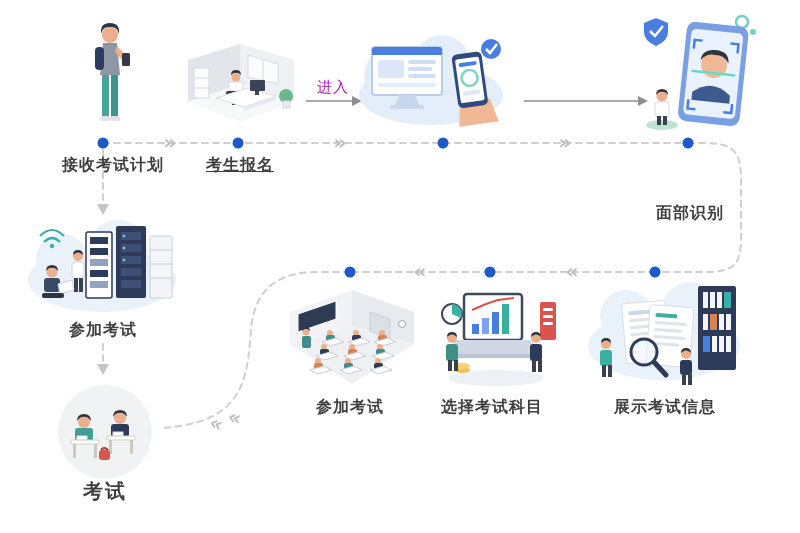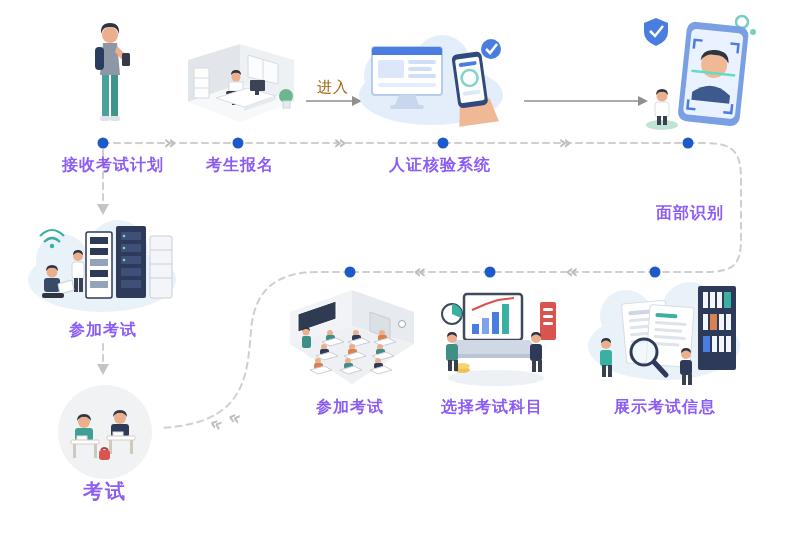--- a/index.html
+++ b/index.html
@@ -6,23 +6,23 @@
   html,body { background:#ffffff; }
   body { font-family:"Liberation Sans","DejaVu Sans",sans-serif; }
   .canvas { position:relative; width:800px; height:533px; background:#ffffff; overflow:hidden; }
   .conn { position:absolute; left:0; top:0; width:800px; height:533px; }
   .dash { fill:none; stroke:#cfcfcf; stroke-width:2; stroke-dasharray:6 5; stroke-linecap:round; }
   .solidarrow { stroke:#8f8f8f; stroke-width:1.6; }
   .chev { font-size:20px; font-weight:bold; fill:#bdbdbd; text-anchor:middle; font-family:"DejaVu Sans",sans-serif; }
   .illus { position:absolute; }
   .illus svg { display:block; }
   .node-label { position:absolute; transform:translateX(-50%); white-space:nowrap;
-                font-size:16px; font-weight:600; color:#8b5cf6; letter-spacing:1px; }
+                font-size:16px; font-weight:600; color:#404040; letter-spacing:1px; }
   .edge-label { position:absolute; transform:translateX(-50%); white-space:nowrap;
-                font-size:15px; font-weight:500; color:#a16207; letter-spacing:1px; }
+                font-size:15px; font-weight:500; color:#a21caf; letter-spacing:1px; }
   .exam-label { font-size:20px; font-weight:700; letter-spacing:2px; }
 </style>
 </head>
 <body>
 
 <div class="canvas">
 
   <svg class="conn" viewBox="0 0 800 533">
 
     <path class="dash" d="M103 143 H688"></path>
@@ -351,22 +351,21 @@
       <rect x="56" y="48" width="10" height="4" fill="#ffffff" stroke="#e0e0e0"></rect>
       <rect x="50" y="52" width="28" height="4" rx="1" fill="#fdfdfd" stroke="#d5cfc4"></rect>
       <rect x="52" y="56" width="3" height="14" fill="#cfc9bd"></rect>
       <rect x="73" y="56" width="3" height="14" fill="#cfc9bd"></rect>
       <rect x="42" y="66" width="11" height="10" rx="3" fill="#d9534f"></rect>
       <path d="M44 66 q3 -4 7 0" stroke="#b33c39" fill="none" stroke-width="2"></path>
     </svg>
   </div>
 
   <div class="node-label" style="left:113px; top:155px;">接收考试计划</div>
-  <div class="node-label" style="left:240px; top:155px;">考生报名</div>
-  <div class="node-label" style="left:440px; top:155px;">人证核验系统</div>
+  <div class="node-label" style="left:240px; top:155px;text-decoration:underline;">考生报名</div>
   <div class="node-label" style="left:690px; top:155px;margin-top:48px;">面部识别</div>
   <div class="node-label" style="left:103px; top:320px;">参加考试</div>
   <div class="node-label" style="left:350px; top:397px;">参加考试</div>
   <div class="node-label" style="left:492px; top:397px;">选择考试科目</div>
   <div class="node-label" style="left:665px; top:397px;">展示考试信息</div>
   <div class="node-label exam-label" style="left:105px; top:478px;">考试</div>
 
   <div class="edge-label" style="left:333px; top:78px;">进入</div>
 
 </div>

